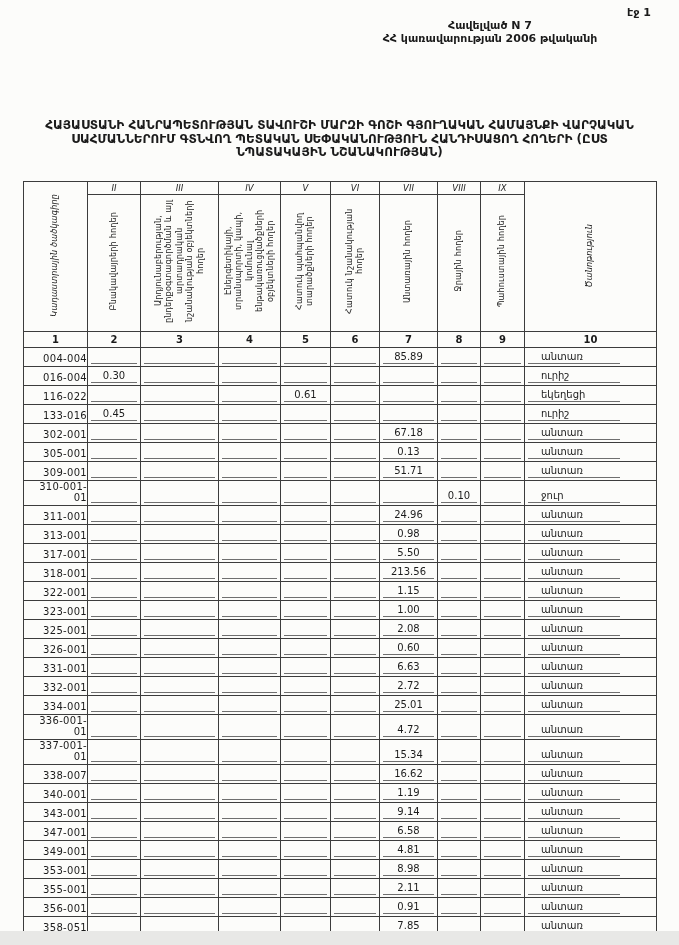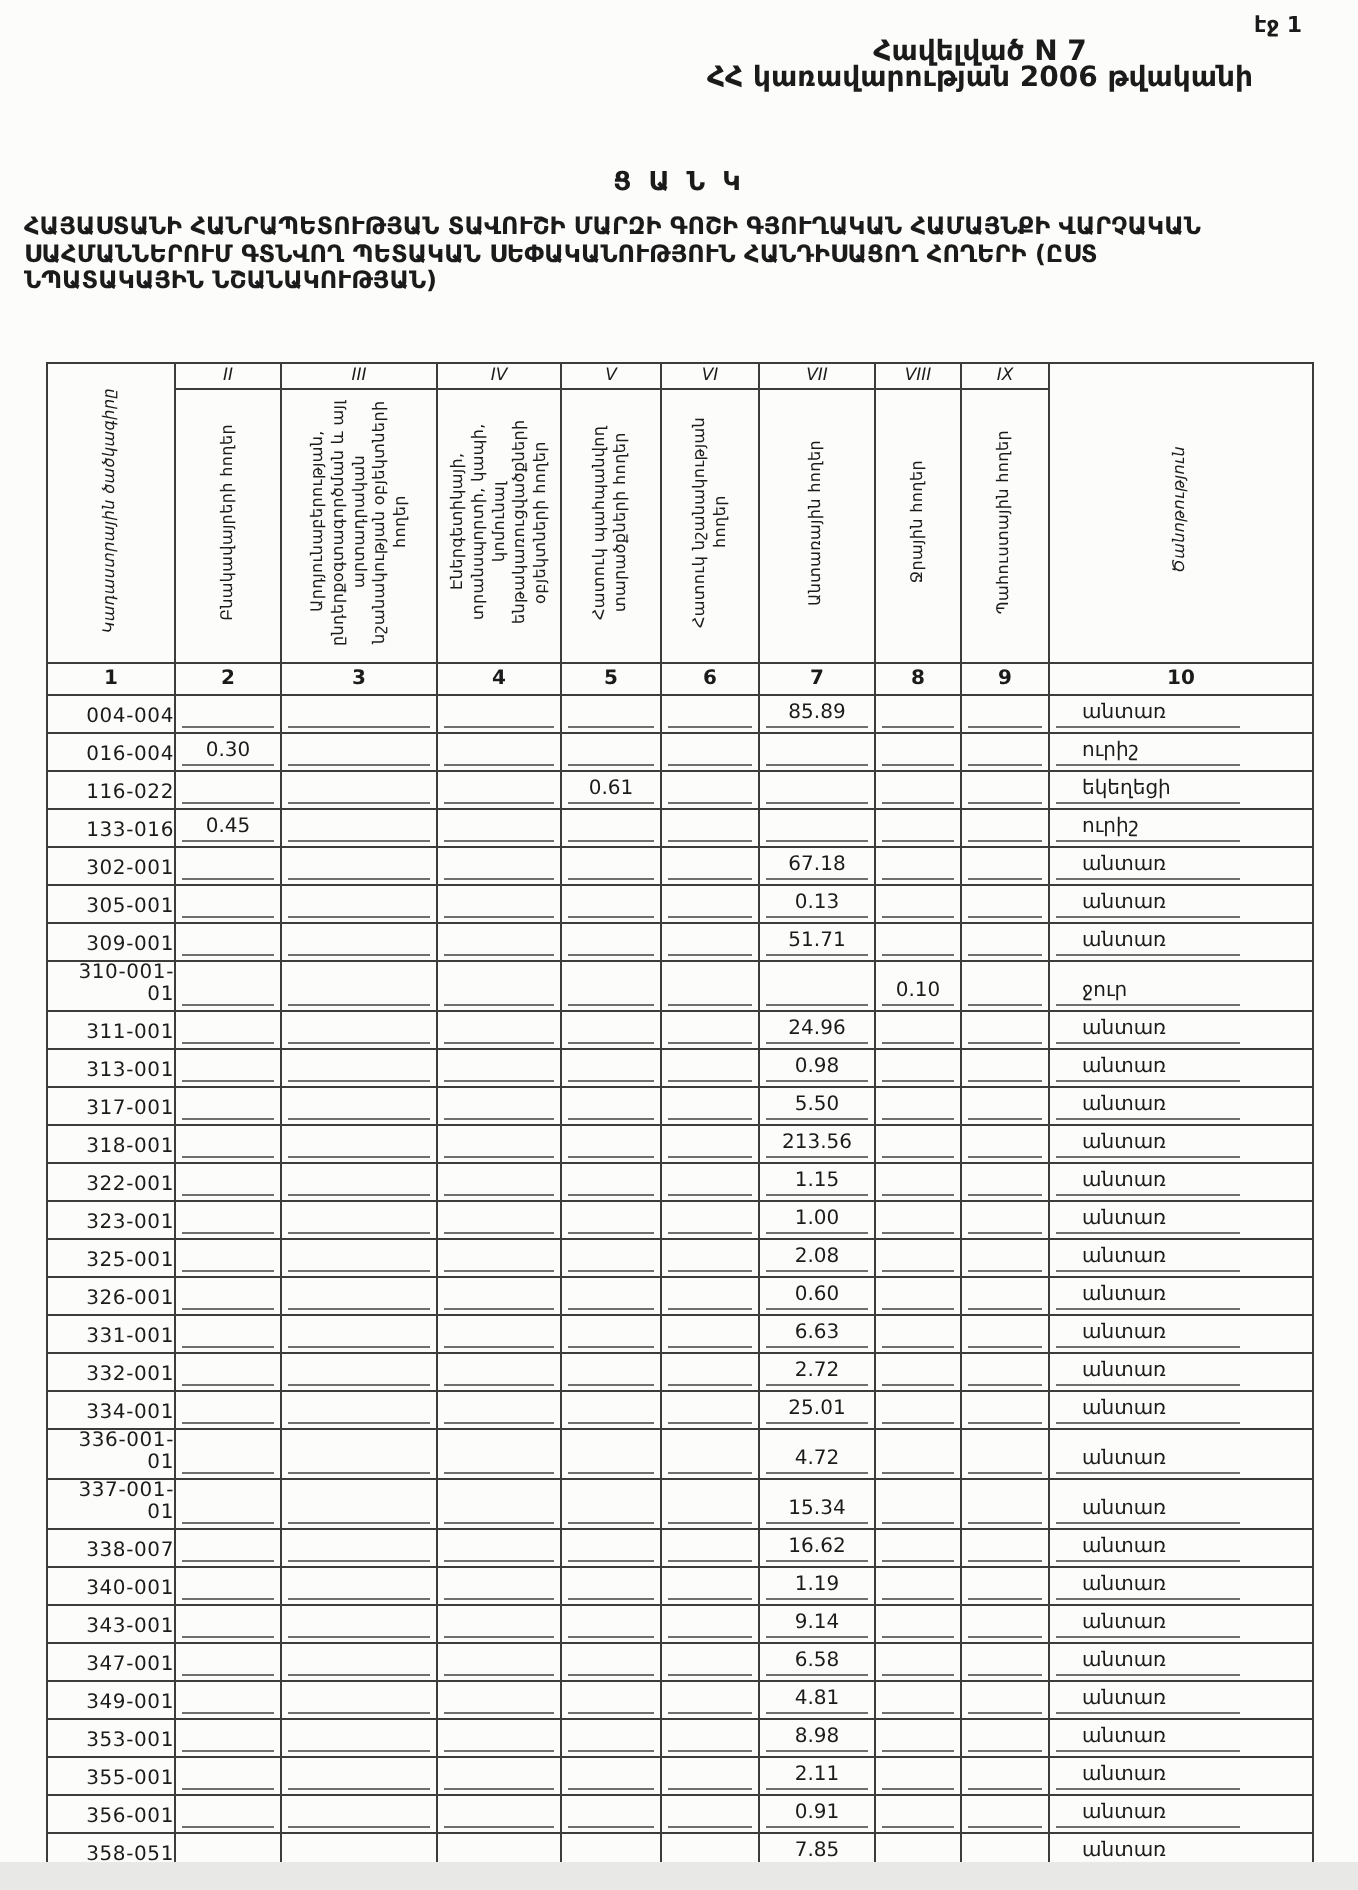--- a/index.html
+++ b/index.html
@@ -13,30 +13,30 @@
     overflow:hidden;
     margin:0 auto;
   }
   .page-label {
     position:absolute; top:6px; right:28px;
     font-size:11px; font-weight:bold;
   }
   .annex {
     position:absolute; top:20px; left:330px; width:320px;
     text-align:center; font-weight:bold;
-    font-size:14px; line-height:12.5px;
+    font-size:11px; line-height:12.5px;
   }
   .list-heading {
     position:absolute; top:84px; left:0; width:679px;
     text-align:center; font-weight:bold;
     font-size:13px; letter-spacing:2px;
   }
   .doc-title {
-    position:absolute; top:107px; left:12px; width:655px;
-    text-align:left; font-weight:bold;
+    position:absolute; top:119px; left:12px; width:655px;
+    text-align:center; font-weight:bold;
     font-size:12px; line-height:13.5px;
   }
   table.land-table {
     position:absolute; top:181px; left:23px; width:633px;
     border-collapse:collapse; table-layout:fixed;
     border:1.5px solid #353535;
   }
   .land-table th, .land-table td {
     border:1px solid #3c3c3c; padding:0;
     overflow:hidden;
@@ -85,21 +85,20 @@
 
 <div class="page">
 
   <div class="page-label">էջ 1</div>
 
   <div class="annex">
     <div>Հավելված N 7</div>
     <div>ՀՀ կառավարության 2006 թվականի</div>
   </div>
 
-  <div class="list-heading">Ց Ա Ն Կ</div>
 
   <div class="doc-title">
     <div>ՀԱՅԱՍՏԱՆԻ ՀԱՆՐԱՊԵՏՈՒԹՅԱՆ ՏԱՎՈՒՇԻ ՄԱՐԶԻ ԳՈՇԻ ԳՅՈՒՂԱԿԱՆ ՀԱՄԱՅՆՔԻ ՎԱՐՉԱԿԱՆ</div>
     <div>ՍԱՀՄԱՆՆԵՐՈՒՄ ԳՏՆՎՈՂ ՊԵՏԱԿԱՆ ՍԵՓԱԿԱՆՈՒԹՅՈՒՆ ՀԱՆԴԻՍԱՑՈՂ ՀՈՂԵՐԻ (ԸՍՏ</div>
     <div>ՆՊԱՏԱԿԱՅԻՆ ՆՇԱՆԱԿՈՒԹՅԱՆ)</div>
   </div>
 
   <table class="land-table">
     <colgroup>
       <col class="c1">

